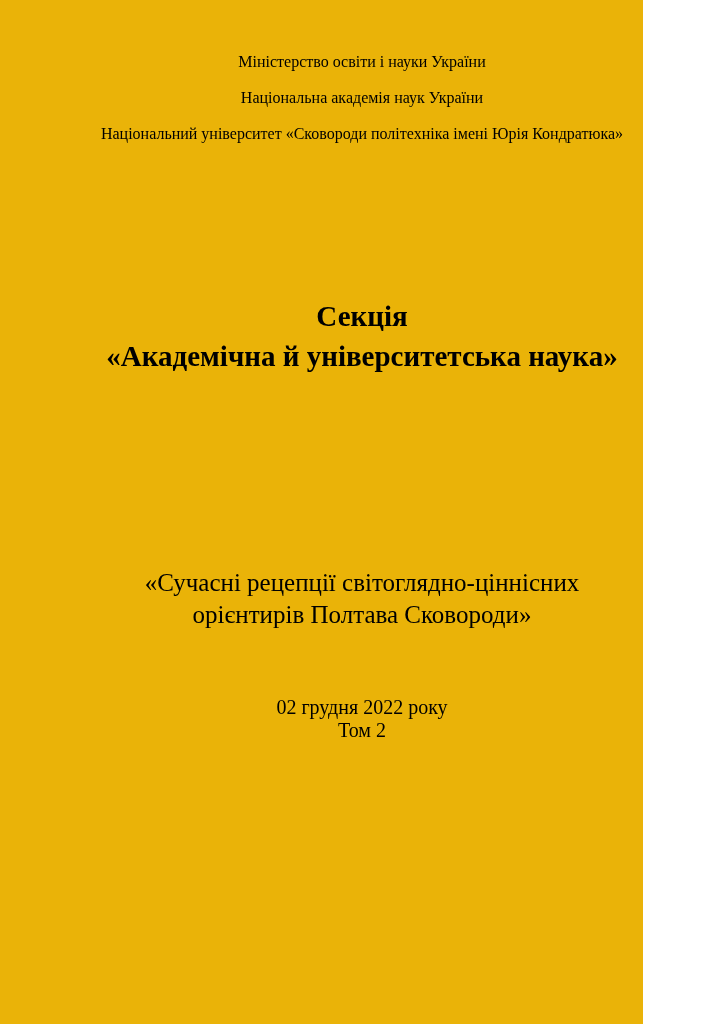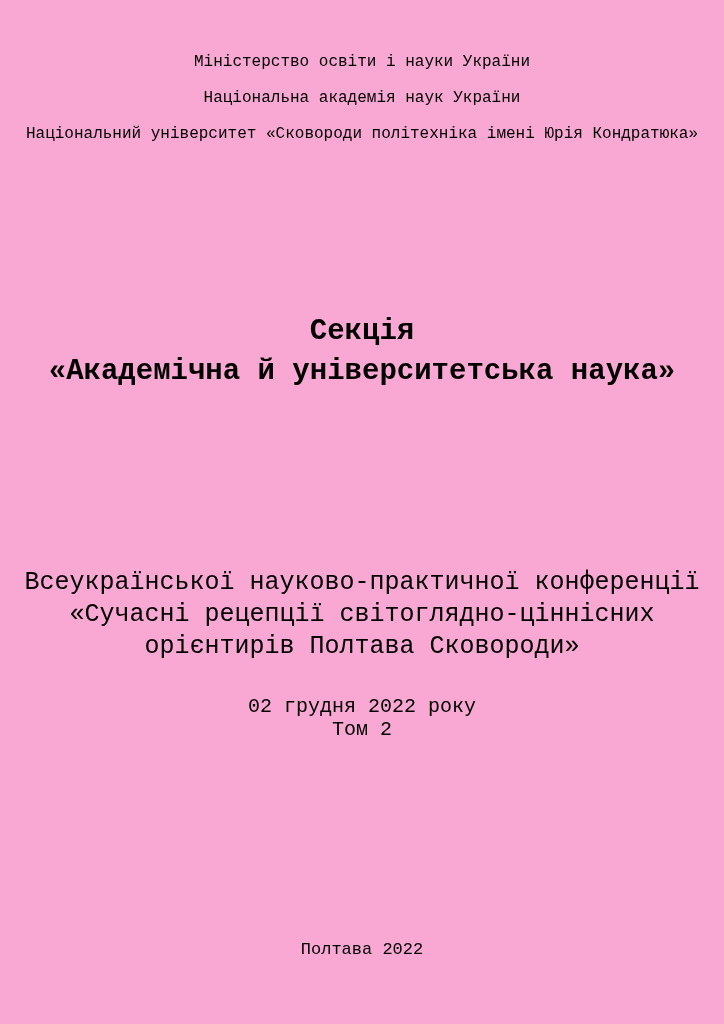--- a/index.html
+++ b/index.html
@@ -2,40 +2,40 @@
 <html><head>
 <meta charset="utf-8">
 <style>
   html, body {
     margin: 0;
     padding: 0;
     background: #ffffff;
   }
   .page {
     position: relative;
-    width: 724px;
+    width: 643px;
     height: 1024px;
-    background: #f9a8d4;
+    background: #eab308;
     color: #000000;
-    font-family: Liberation Mono, monospace;
+    font-family: Liberation Serif, serif;
     overflow: hidden;
   }
   .centered {
     position: absolute;
     left: 0;
     width: 724px;
     text-align: center;
   }
   .header-block {
     top: 44px;
     font-size: 16px;
     line-height: 36px;
   }
   .section-title {
-    top: 312px;
+    top: 296px;
     font-size: 29px;
     font-weight: bold;
     line-height: 40px;
   }
   .subtitle-block {
     top: 471px;
     font-size: 20px;
     line-height: 28px;
   }
   .conference-block {
@@ -70,24 +70,22 @@
     <div>Національний університет «Сковороди політехніка імені Юрія Кондратюка»</div>
   </div>
 
   <div class="centered section-title">
     <div>Секція</div>
     <div>«Академічна й університетська наука»</div>
   </div>
 
 
   <div class="centered conference-block">
-    <div>Всеукраїнської науково-практичної конференції</div>
     <div>«Сучасні рецепції світоглядно-ціннісних</div>
     <div>орієнтирів Полтава Сковороди»</div>
   </div>
 
   <div class="centered date-line">02 грудня 2022 року</div>
 
   <div class="centered volume-line">Том 2</div>
 
-  <div class="centered footer-line">Полтава 2022</div>
 
 </div>
 
 </body></html>

